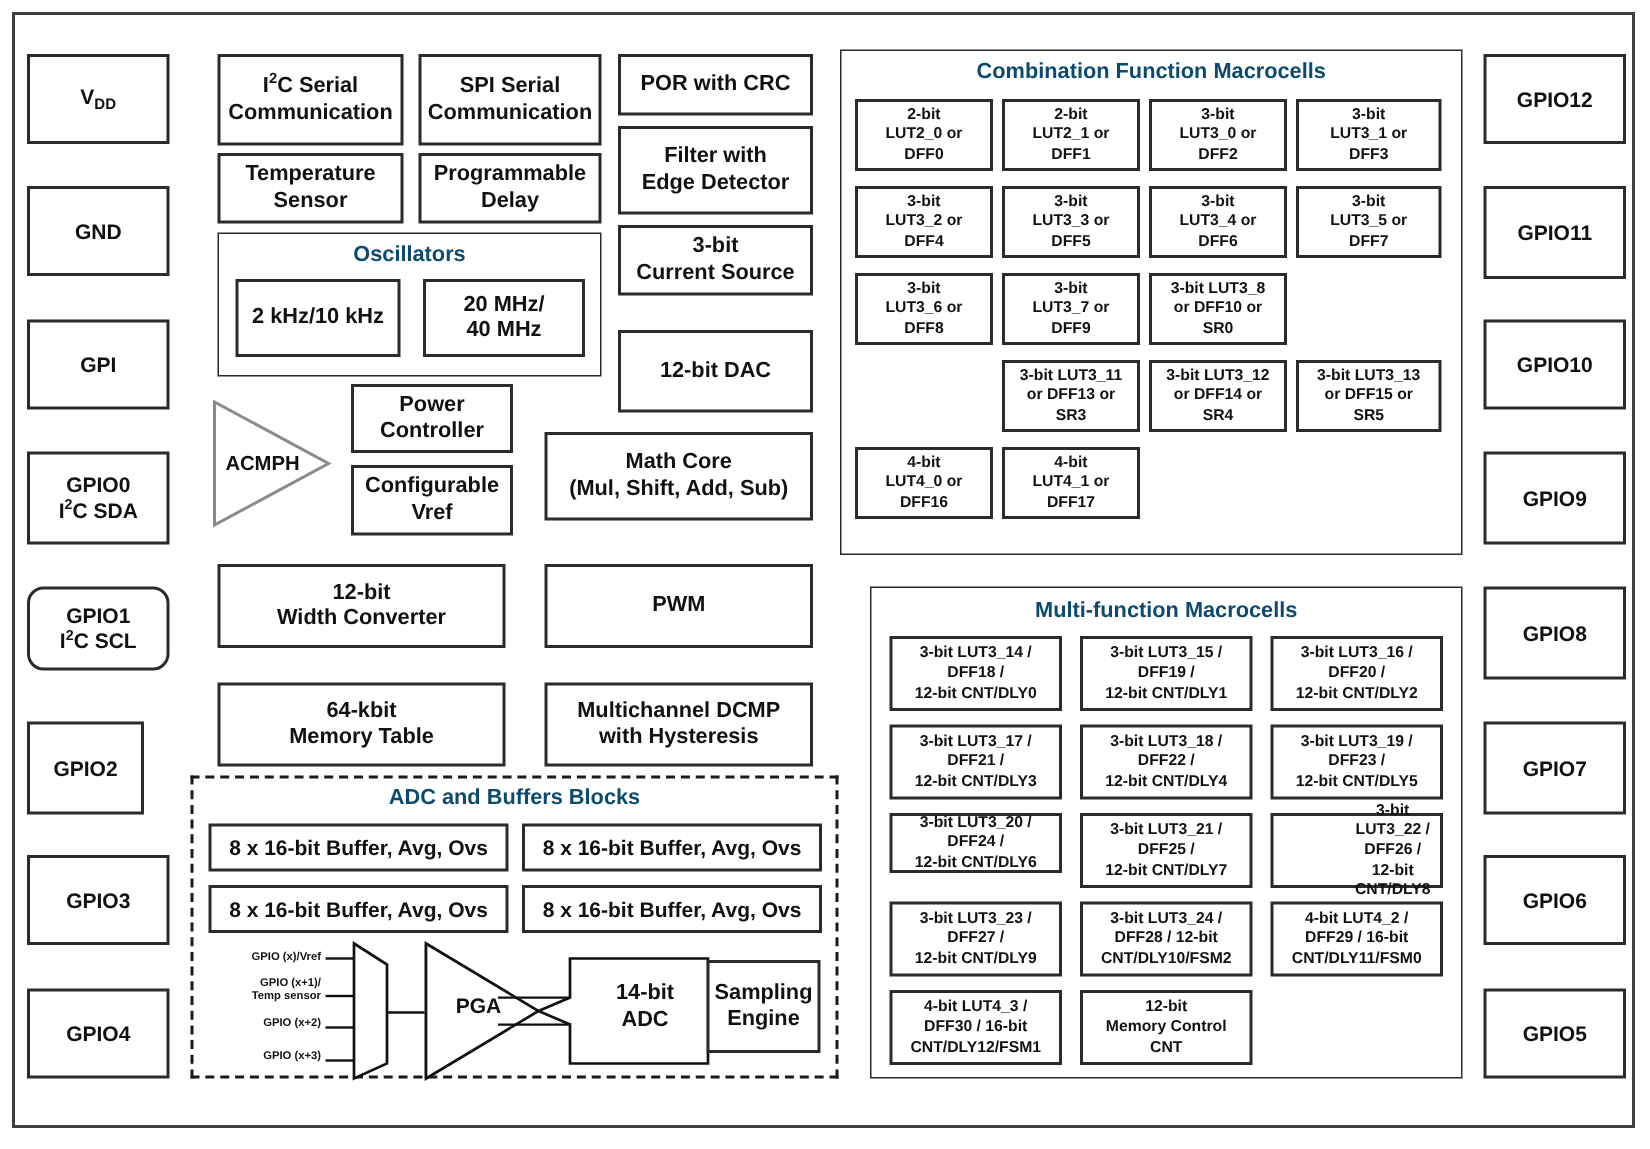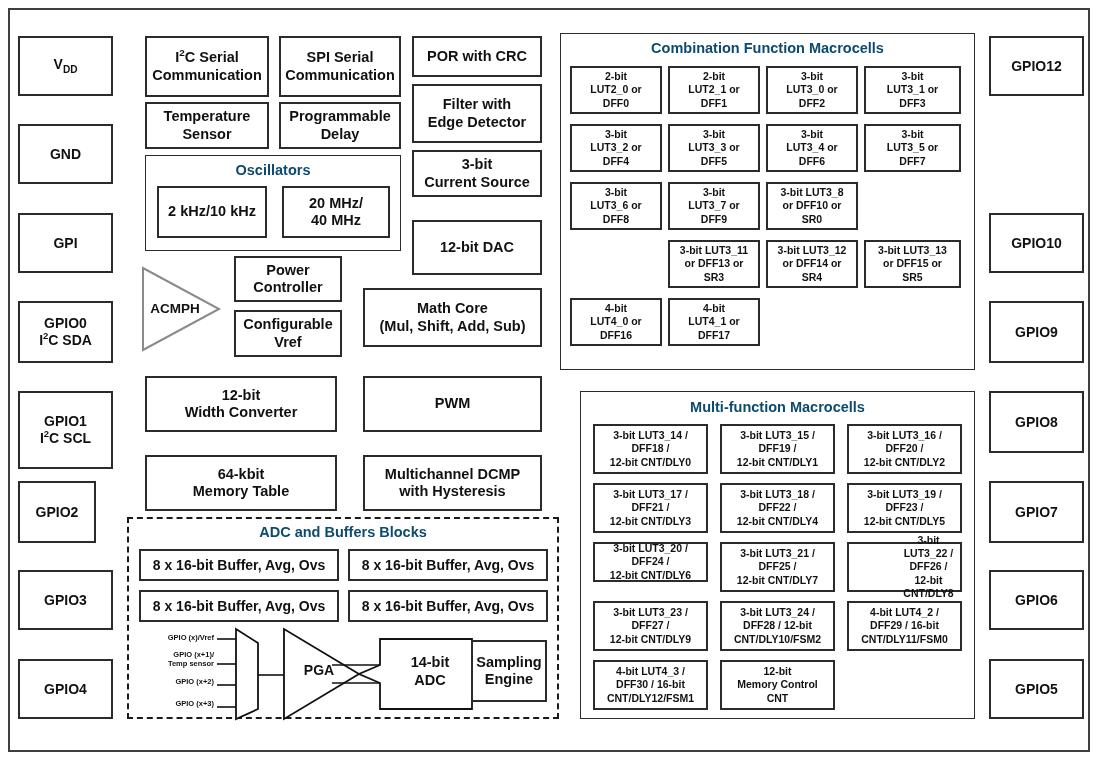--- a/index.html
+++ b/index.html
@@ -49,37 +49,40 @@
     <span>GND</span>
   </div>
   <div class="blk pin" style="left:18px;top:213px;width:95px;height:60px;">
     <span>GPI</span>
   </div>
   <div class="blk pin" style="left:18px;top:301px;width:95px;height:62px;">
     <span>
       <span>GPIO0</span><br>I<sup>2</sup>C SDA
     </span>
   </div>
-  <div class="blk pin" style="left:18px;top:391px;width:95px;height:78px;">
+  <div class="blk pin" style="left:18px;top:391px;width:95px;height:56px;border-radius:11px;">
     <span>
       <span>GPIO1</span><br>I<sup>2</sup>C SCL
     </span>
   </div>
   <div class="blk pin" style="left:18px;top:481px;width:78px;height:62px;">
     <span>GPIO2</span>
   </div>
   <div class="blk pin" style="left:18px;top:570px;width:95px;height:60px;">
     <span>GPIO3</span>
   </div>
   <div class="blk pin" style="left:18px;top:659px;width:95px;height:60px;">
     <span>GPIO4</span>
   </div>
 
   <div class="blk pin" style="left:989px;top:36px;width:95px;height:60px;">
     <span>GPIO12</span>
+  </div>
+  <div class="blk pin" style="left:989px;top:124px;width:95px;height:62px;">
+    <span>GPIO11</span>
   </div>
   <div class="blk pin" style="left:989px;top:213px;width:95px;height:60px;">
     <span>GPIO10</span>
   </div>
   <div class="blk pin" style="left:989px;top:301px;width:95px;height:62px;">
     <span>GPIO9</span>
   </div>
   <div class="blk pin" style="left:989px;top:391px;width:95px;height:62px;">
     <span>GPIO8</span>
   </div>

